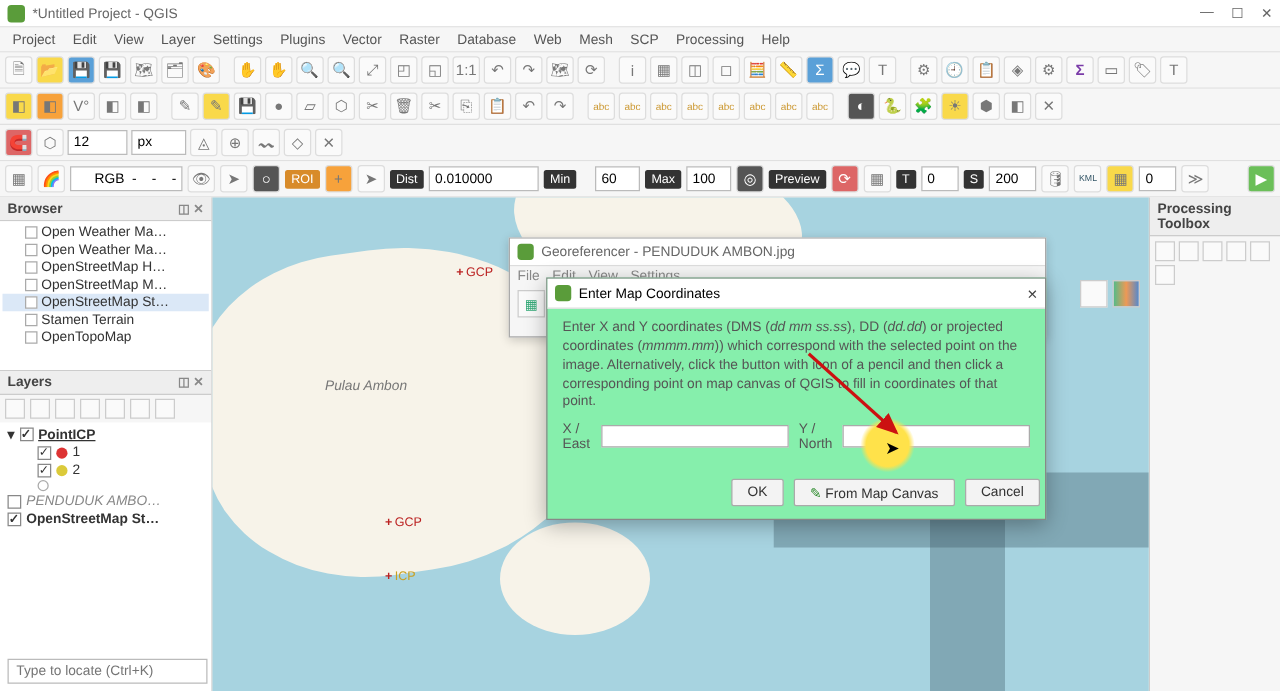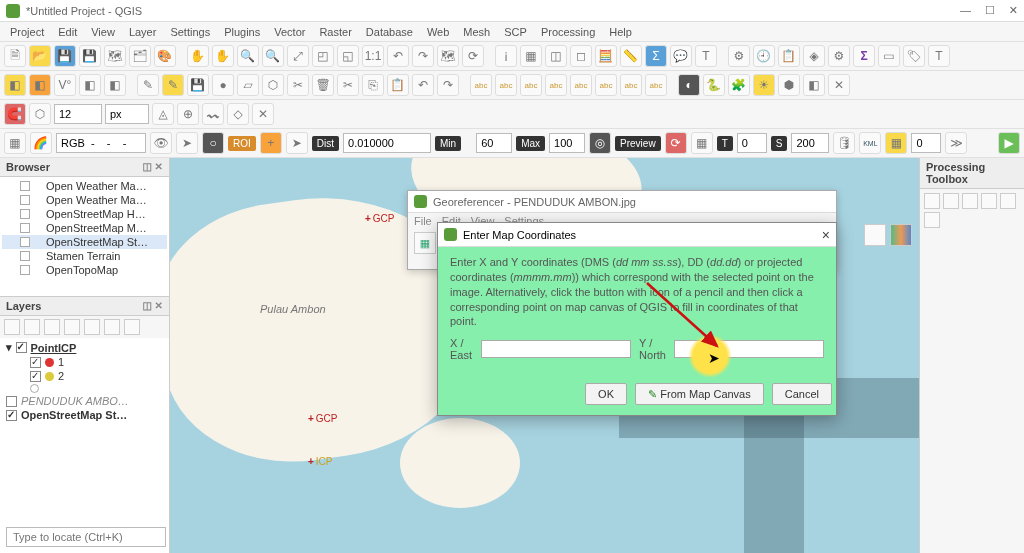--- a/index.html
+++ b/index.html
@@ -20,21 +20,21 @@
   .tbtn.dk { background: #555; color: #fff; }
   .sep { width: 5px; }
   .toolbar2 { background: #f6f6f6; padding: 3px 4px; display: flex; gap: 4px; align-items: center; border-bottom: 1px solid #e0e0e0; }
   .tinput { height: 20px; border: 1px solid #bbb; background: #fff; padding: 0 4px; }
   .lbl { background: #333; color: #fff; padding: 2px 5px; border-radius: 2px; font-size: 10px; }
   .main { display: flex; height: 400px; }
   .leftpanel { width: 170px; background: #f6f6f6; border-right: 1px solid #ccc; display: flex; flex-direction: column; }
   .panel-header { background: #eee; padding: 3px 6px; font-weight: bold; color: #444; border-bottom: 1px solid #ccc; display: flex; justify-content: space-between; gap: 48px; }
   .panel-header .dock { color: #888; font-size: 10px; }
   .browser-body { padding: 2px; background: #fff; flex: 0 0 120px; overflow: hidden; border-bottom: 1px solid #ccc; }
-  .browser-row { padding: 1px 4px 1px 18px; color: #333; white-space: nowrap; display:flex; align-items:center; gap:16px;}
+  .browser-row { padding: 1px 4px 1px 18px; color: #333; white-space: nowrap; display:flex; align-items:center; gap:3px;}
   .browser-row .sq { width: 10px; height: 10px; border: 1px solid #aaa; background: #fff; display:inline-block; }
   .browser-row.sel { background: #dbe8f7; }
   .layers-tools { padding: 3px 4px; display: flex; gap: 4px; background:#f6f6f6; }
   .layers-tools .tb { width:16px; height:16px; border:1px solid #ccc; background:#fafafa; }
   .layers-body { background:#fff; flex:1; padding:2px; }
   .layer-row { padding: 1px 4px; display:flex; align-items:center; gap:4px; color:#333; }
   .layer-row .cb { width:11px; height:11px; border:1px solid #888; display:inline-block; background:#fff; position:relative; }
   .layer-row .cb.ck::after { content:"✓"; position:absolute; left:0; top:-2px; font-size:10px; }
   .layer-row .dot { width:9px; height:9px; border-radius:50%; display:inline-block; }
   .layer-row.bold { font-weight:bold; }
@@ -202,21 +202,21 @@
   <div class="tbtn">◬</div>
   <div class="tbtn">⊕</div>
   <div class="tbtn">〰</div>
   <div class="tbtn">◇</div>
   <div class="tbtn">✕</div>
 </div>
 
 <div class="toolbar2">
   <div class="tbtn">▦</div>
   <div class="tbtn">🌈</div>
-  <input class="tinput" style="width: 90px;" value="RGB  -    -    -">
+  <input class="tinput" style="width: 90px; text-align: right;" value="RGB  -    -    -">
   <div class="tbtn">👁</div>
   <div class="tbtn">➤</div>
   <div class="tbtn dk">○</div>
   <span class="lbl" style="background:#d88b2a">ROI</span>
   <div class="tbtn o">+</div>
   <div class="tbtn">➤</div>
   <span class="lbl">Dist</span>
   <input class="tinput" style="width: 88px;" value="0.010000">
   <span class="lbl">Min</span>
   <input class="tinput" style="width: 36px; margin-left: 11px;" value="60">

